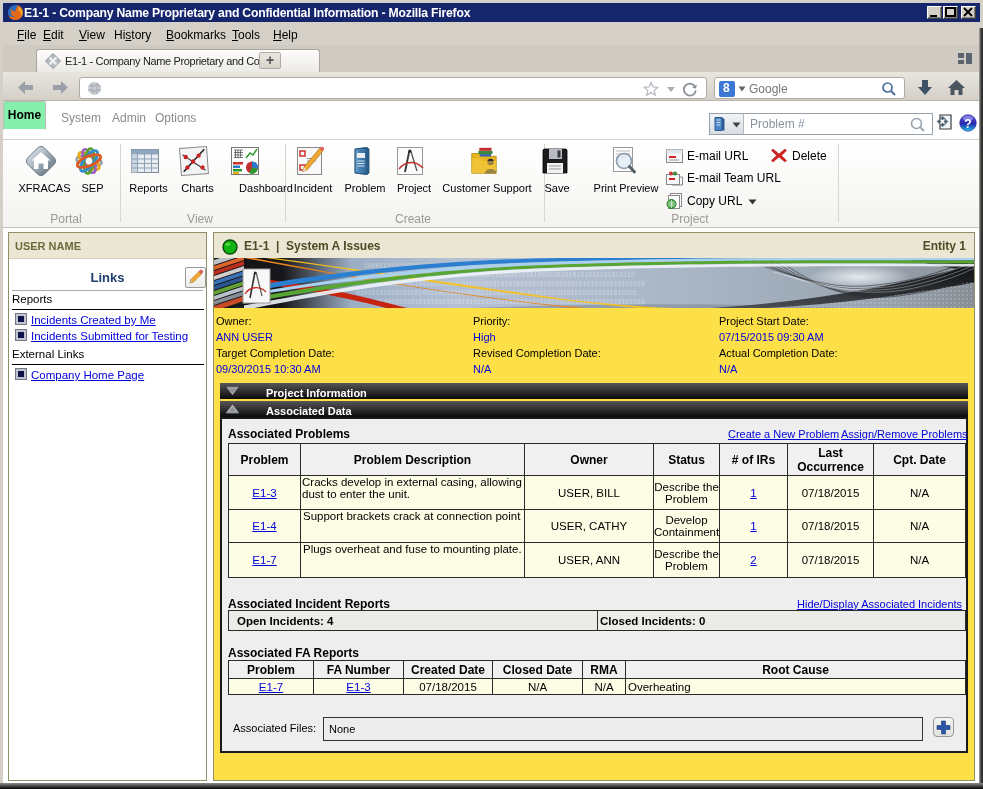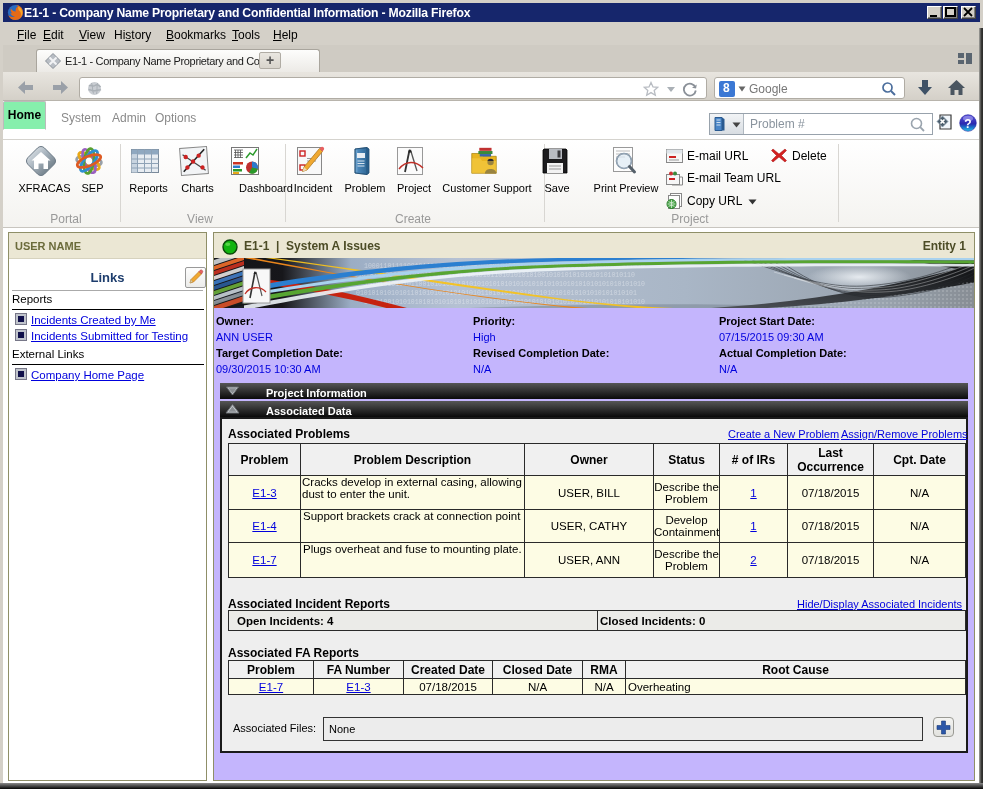--- a/index.html
+++ b/index.html
@@ -36,26 +36,26 @@
 #psearch { position:absolute; left:706px; top:12px; width:224px; height:22px; background:#fff; border:1px solid #98a2ac; }
 #psbtn { position:absolute; left:0; top:0; width:34px; height:20px; background:linear-gradient(#f2f4f6,#d8dde2); border-right:1px solid #b0b8c0; }
 #pstext { position:absolute; left:40px; top:3px; font-size:12px; color:#8a949e; }
 #psgo { position:absolute; left:933px; top:13px; width:17px; height:17px; }
 #pshelp { position:absolute; left:956px; top:13px; width:18px; height:18px; }
 
 
 #content { position:absolute; left:3px; top:231px; width:977px; height:552px; background:#fff; }
 #sidebar { position:absolute; left:5px; top:1px; width:199px; height:549px; border:1px solid #8f8f68; background:#fff; }
 #sbhead { position:absolute; left:0; top:0; width:197px; height:26px; background:#ebe7d4; border-bottom:1px solid #d6d2be; color:#6b6b3b; font-weight:bold; font-size:11px; padding:7px 0 0 6px; }
-#mainpanel { position:absolute; left:210px; top:1px; width:762px; height:549px; border:1px solid #8f8f68; background:#c4b5fd; }
+#mainpanel { position:absolute; left:210px; top:1px; width:762px; height:549px; border:1px solid #8f8f68; background:#fde047; }
 #mphead { position:absolute; left:0; top:0; width:760px; height:25px; background:#ebe7d4; }
 #mphead .t { position:absolute; left:30px; top:6px; font-size:12px; font-weight:bold; color:#4c4c26; }
 #mphead .e { position:absolute; right:8px; top:6px; font-size:12px; font-weight:bold; color:#4c4c26; }
 #banner { position:absolute; left:0; top:25px; width:760px; height:50px; }
-.flabel { position:absolute; font-size:11px; font-weight:bold; color:#000; white-space:nowrap; }
+.flabel { position:absolute; font-size:11px; font-weight:normal; color:#000; white-space:nowrap; }
 .fvalue { position:absolute; font-size:11px; color:#0000dd; white-space:nowrap; }
 .blackbar { position:absolute; left:6px; width:748px; height:16px; background:linear-gradient(#565656,#0a0a0a); color:#fff; font-size:11px; font-weight:bold; }
 .blackbar .bt { position:absolute; left:24px; top:4px;margin-left:22px; }
 #graybox { position:absolute; left:6px; top:184px; width:748px; height:336px; background:#eeeeee; border:2px solid #1a1a1a; }
 .sechead { font-size:12px; font-weight:bold; color:#000; position:absolute; }
 .seclink { font-size:11px; color:#0000dd; text-decoration:underline; position:absolute; white-space:nowrap; }
 table { border-collapse:collapse; font-size:11.5px; }
 td,th { border:1px solid #2a2a2a; padding:0 2px; }
 th { background:#f0f0f0; font-weight:bold; font-size:12px; }
 .yrow td { background:#fdfce4; }

